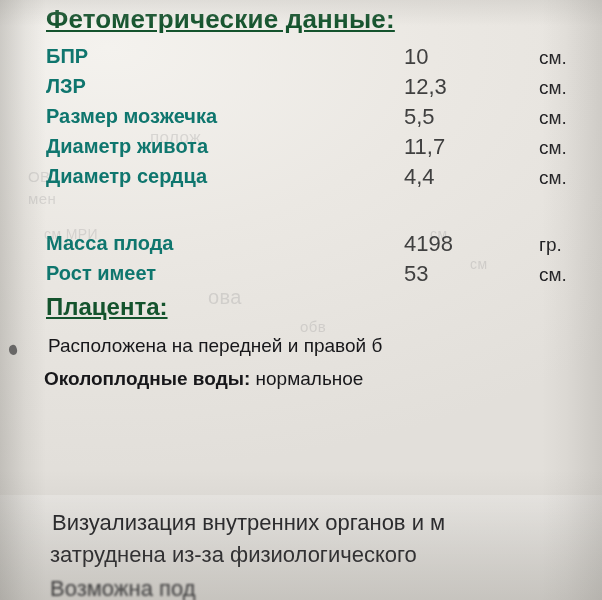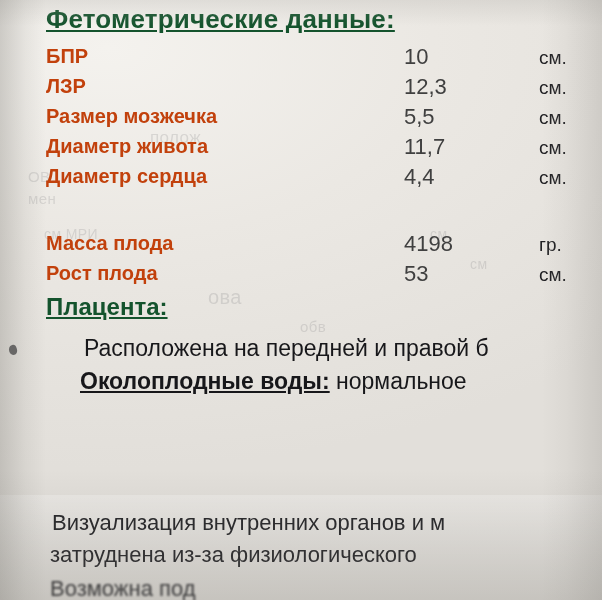--- a/index.html
+++ b/index.html
@@ -106,21 +106,21 @@
     font-size: 24px;
   }
 
   .row { position: absolute; white-space: nowrap; }
   .row .label {
     position: absolute;
     left: 0;
     top: 0;
     font-weight: bold;
     font-size: 20px;
-    color: #c2410c;
+    color: #0f766e;
   }
   .row .value {
     position: absolute;
     left: 358px;
     top: -1px;
     font-size: 22px;
     font-weight: normal;
     color: #404040;
     text-align: left;
   }
@@ -128,27 +128,25 @@
     position: absolute;
     left: 493px;
     top: 2px;
     font-size: 19px;
     color: #1f1f22;
   }
 
   .para {
     position: absolute;
     white-space: nowrap;
-    font-size: 23px;
+    font-size: 19px;
     color: #17171a;
-    margin-left: 36px;
   }
   .para .lead {
     font-weight: bold;
-    text-decoration: underline;
     text-underline-offset: 2px;
   }
 
   .blurline {
     position: absolute;
     white-space: nowrap;
     font-size: 22px;
     color: #232326;
     filter: blur(0.5px);
   }
@@ -206,21 +204,21 @@
       <span class="value">4,4</span>
       <span class="unit">см.</span>
     </div>
 
     <div class="row" style="left:46px; top:232px;">
       <span class="label">Масса плода</span>
       <span class="value">4198</span>
       <span class="unit">гр.</span>
     </div>
     <div class="row" style="left:46px; top:262px;">
-      <span class="label">Рост плода</span>
+      <span class="label">Рост имеет</span>
       <span class="value">53</span>
       <span class="unit">см.</span>
     </div>
 
     <div class="heading" id="placenta-heading">Плацента:</div>
 
     <div class="speck"></div>
 
     <div class="para" style="left:48px; top:335px;">Расположена на передней и правой б</div>
 

